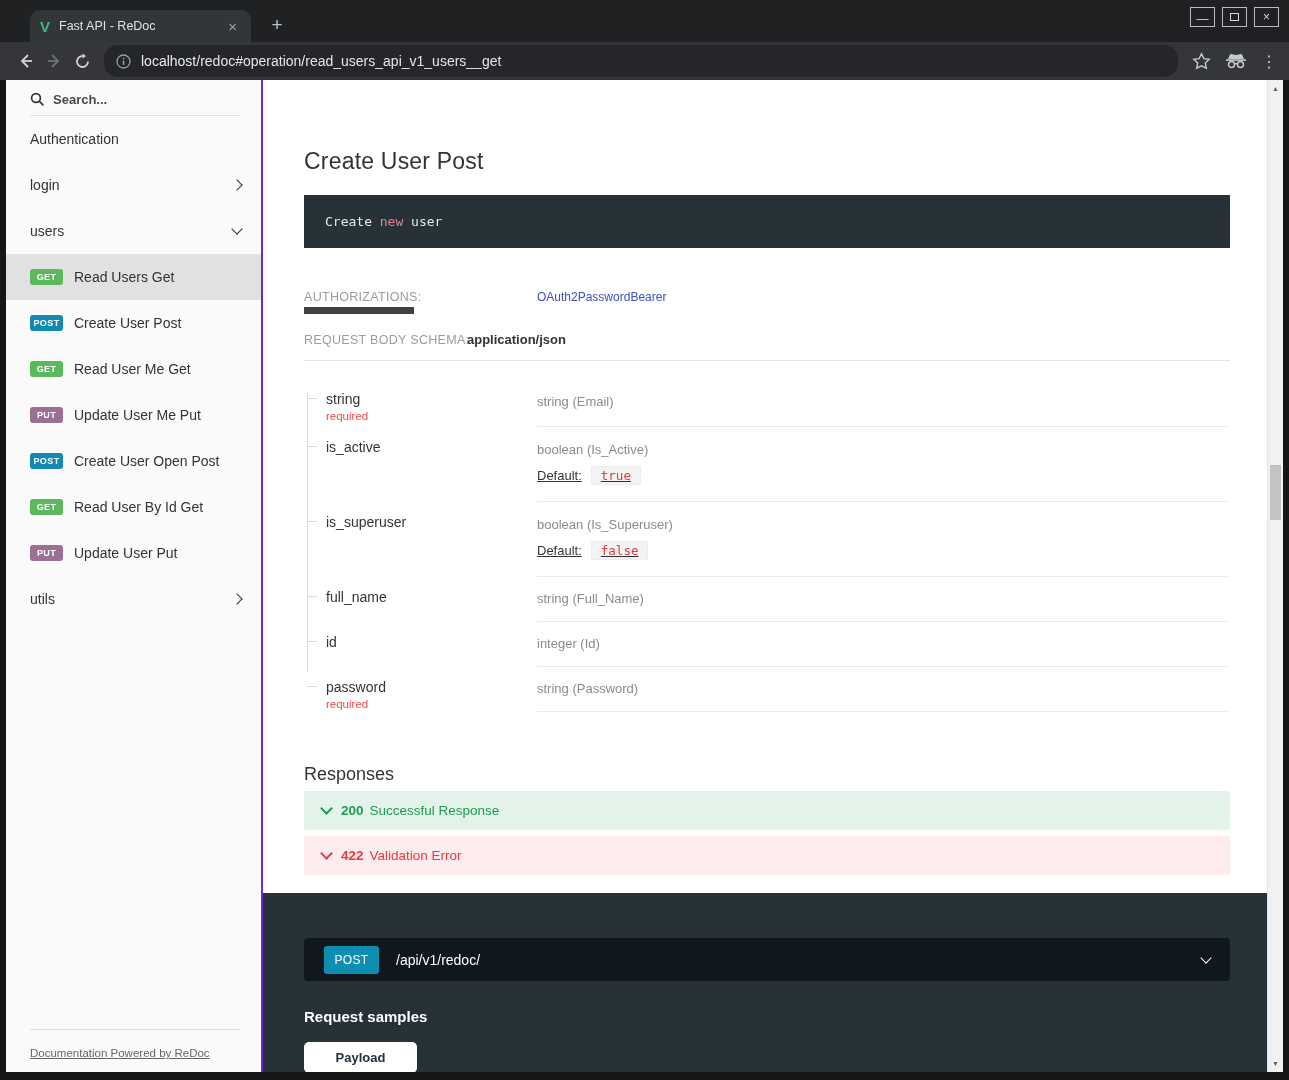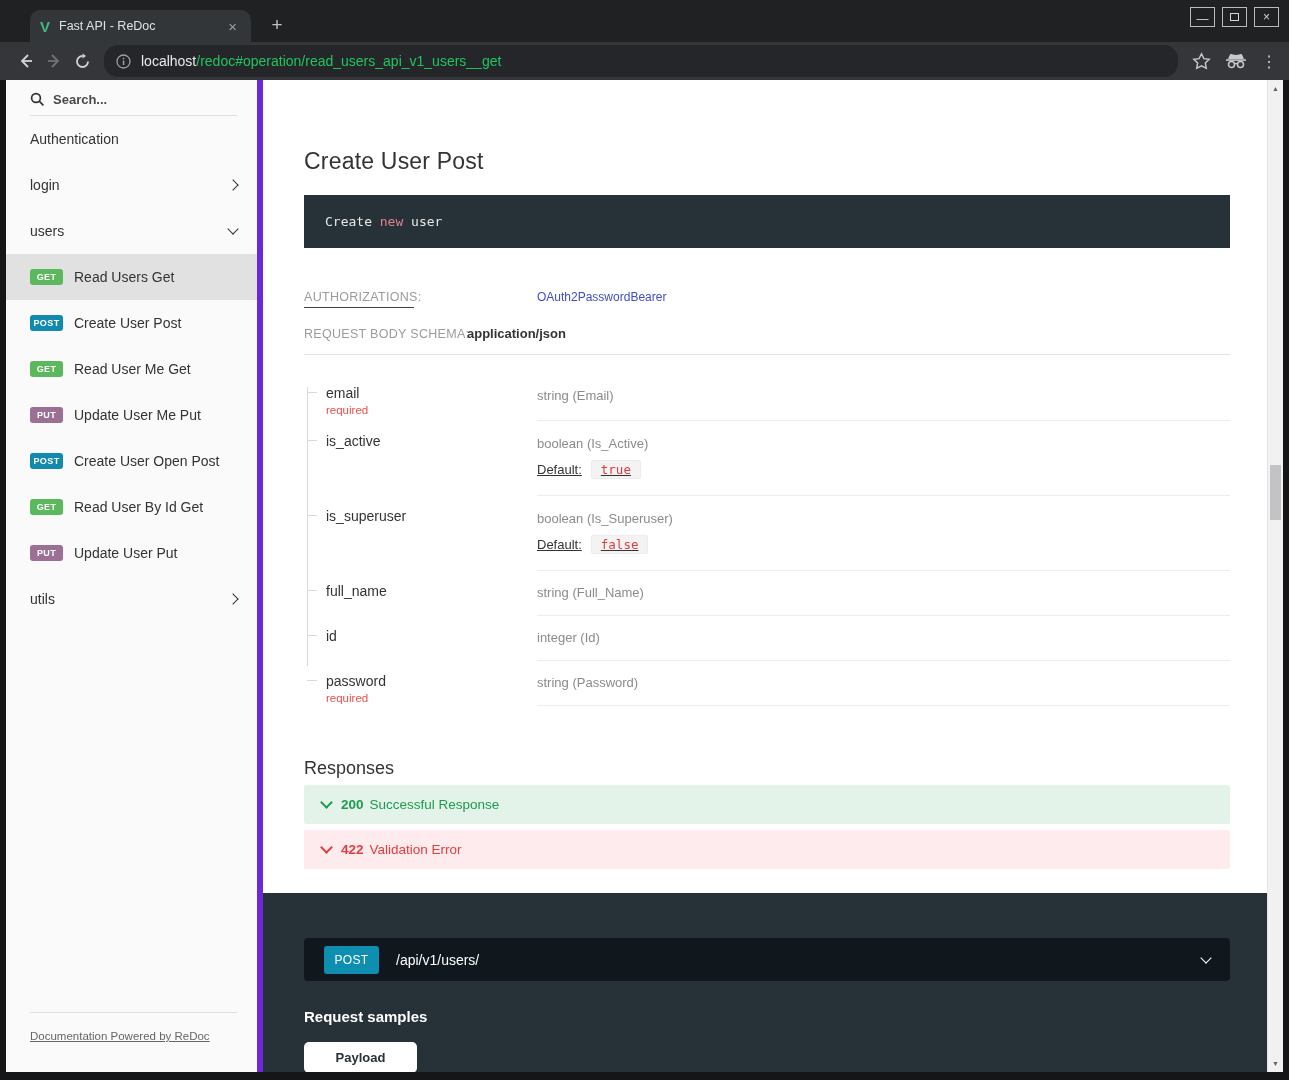--- a/index.html
+++ b/index.html
@@ -20,61 +20,61 @@
   .wc { width:25px; height:20px; border:1px solid #babcbf; color:#d4d6d9; display:flex;
         align-items:center; justify-content:center; font-size:12px; }
   .wc .maxbox { width:9px; height:8px; border:1px solid #d4d6d9; display:block; }
   .wc.minimize span { position:relative; top:2px; }
 
   .toolbar { height:38px; background:#35363a; display:flex; align-items:center; padding:0 12px; }
   .navbtn { width:28px; height:28px; display:flex; align-items:center; justify-content:center; border-radius:50%; }
   .urlbar { flex:1; height:32px; background:#242629; border-radius:14px; margin:0 10px 0 8px;
             display:flex; align-items:center; padding:0 12px; font-size:14px; }
   .urlhost { color:#e8eaed; margin-left:10px; }
-  .urlpath { color:#22c55e;text-align:center; }
+  .urlpath { color:#e5e5e5;text-align:center; }
   .tool-right { display:flex; align-items:center; gap:14px; margin-left:4px; color:#c7cacd; }
   .kebab { font-size:16px; color:#c7cacd; letter-spacing:0; }
 
   
   .app { display:flex; height:992px; border-left:6px solid #151617; border-right:6px solid #151617; }
   .bottomedge { height:8px; background:#151617; }
 
   
   .sidebar { width:257px; background:#fafafa; flex-shrink:0; font-size:14px; color:#333;
-             border-right:6px solid #6d28d9; display:flex; flex-direction:column; }
+             border-right:2px solid #6d28d9; display:flex; flex-direction:column; }
   .search-row { display:flex; align-items:center; padding:12px 20px 8px 24px; }
   .search-row input { border:none; outline:none; background:transparent; font-family:"Liberation Sans",sans-serif;
              font-size:13px; font-weight:bold; color:#333; margin-left:8px; width:160px; }
   .search-row input::placeholder { color:#4a4a4a; opacity:1; }
   .search-divider { height:1px; background:#e0e0e0; margin:0 20px 0 24px; }
   .nav-item { height:46px; display:flex; align-items:center; padding:0 20px 0 24px; cursor:pointer; }
   .nav-item .lbl { flex:1; }
   .nav-item.active { background:#e1e1e1; }
   .chev { width:8px; height:8px; border-right:1.6px solid #333; border-bottom:1.6px solid #333; display:inline-block; }
   .chev.right { transform:rotate(-45deg); }
   .chev.down { transform:rotate(45deg); margin-top:-4px; }
   .badge { color:#fff; font-size:9px; font-weight:bold; letter-spacing:.4px; border-radius:3px;
            width:33px; height:16px; display:inline-flex; align-items:center; justify-content:center; margin-right:11px; }
-  .sidebar-footer { margin-top:auto; padding:0 20px 29px 24px; }
+  .sidebar-footer { margin-top:auto; padding:0 20px 12px 24px; }
   .footer-divider { height:1px; background:#e0e0e0; margin-bottom:14px; }
   .footer-link { font-size:11.5px; color:#666; text-decoration:underline; cursor:pointer; }
 
   
   .main { flex:1; display:flex; flex-direction:column; background:#fff; overflow:hidden; }
   .doc-section { flex:0 0 813px; padding:68px 37px 0 41px; overflow:hidden; }
   h1.page-title { font-size:23px; font-weight:500; color:#333; letter-spacing:.2px; }
   .codeblock { margin-top:20px; background:#263238; padding:19px 21px; font-family:"DejaVu Sans Mono",monospace;
                font-size:13px; color:#e8e8e8; }
   .code-kw { color:#e0808f; }
 
   .kv-row { display:grid; grid-template-columns:233px 1fr; align-items:baseline; }
   .auth-row { margin-top:42px; }
   .rbs-row { margin-top:18px; padding-bottom:13px; border-bottom:1px solid #e3e3e3; }
   .kv-label { font-size:12.5px; color:#9b9b9b; letter-spacing:.3px; }
-  .auth-row .kv-label { border-bottom:1px solid #404040; padding-bottom:3px; width:110px; }
+  .auth-row .kv-label { border-bottom:7px solid #404040; padding-bottom:3px; width:110px; }
   .oauth-link { font-size:12px; color:#3d4ec6; cursor:pointer; }
   .rbs-value { font-size:13px; font-weight:bold; color:#333; margin-left:-70px; }
 
   .schema { position:relative; margin-top:18px; }
   .schema::before { content:""; position:absolute; left:3px; top:14px; bottom:40px; width:1px; background:#d9d9d9; }
   .field-row { display:grid; grid-template-columns:233px 1fr; position:relative; }
   .field-row::before { content:""; position:absolute; left:3px; top:19px; width:10px; height:1px; background:#d9d9d9; }
   .field-left { padding:12px 0 0 22px; }
   .field-name { font-size:14px; color:#333; }
   .required { font-size:11.5px; color:#ea4d4d; margin-top:3px; }
@@ -258,21 +258,21 @@
         </div>
 
         <div class="kv-row rbs-row">
           <span class="kv-label">REQUEST BODY SCHEMA:</span>
           <span class="rbs-value">application/json</span>
         </div>
 
         <div class="schema">
           <div class="field-row">
             <div class="field-left">
-              <div class="field-name">email</div>
+              <div class="field-name">string</div>
               <div class="required">required</div>
             </div>
             <div class="field-right"><span class="field-type">string (Email)</span></div>
           </div>
 
           <div class="field-row">
             <div class="field-left">
                 <div class="field-name">is_active</div>
               </div>
             <div class="field-right">
@@ -330,21 +330,21 @@
         <div class="resp-panel resp-error">
           <span class="vchev"></span>
           <span class="code">422</span>
           <span>Validation Error</span>
         </div>
       </div>
 
       <div class="samples-section">
         <div class="endpoint-bar">
           <span class="post-badge" style="background:#0e8fb2">POST</span>
-          <span class="endpoint-path">/api/v1/users/</span>
+          <span class="endpoint-path">/api/v1/redoc/</span>
           <span class="wchev"></span>
         </div>
         <div class="samples-heading">Request samples</div>
         <button class="payload-tab">Payload</button>
       </div>
     </div>
 
     <div class="scrollbar">
       <div class="scroll-arrow scroll-up">▲</div>
       <div class="scroll-thumb"></div>

